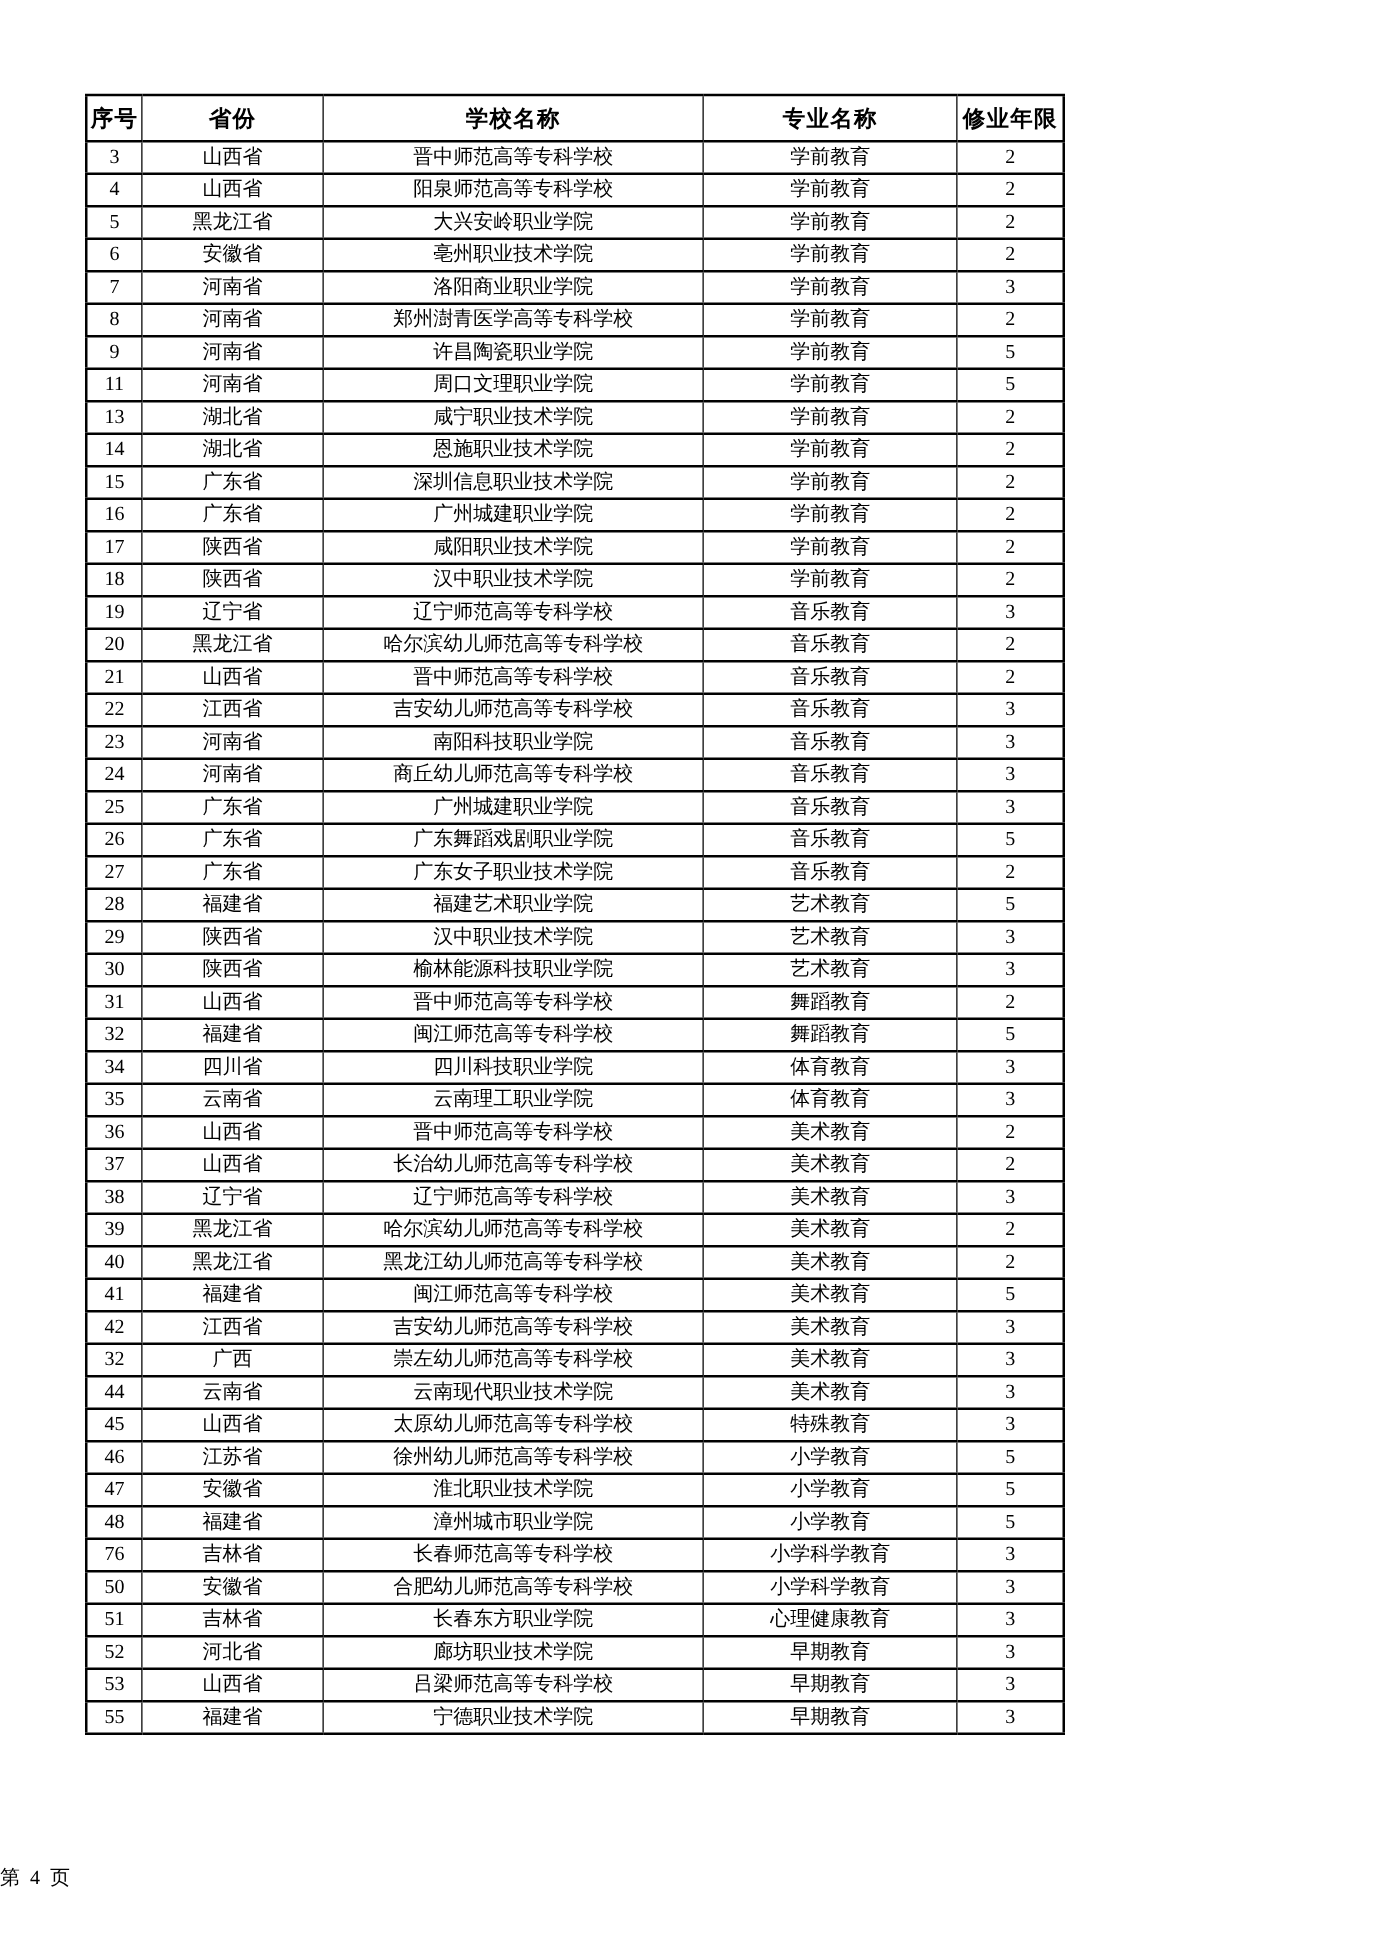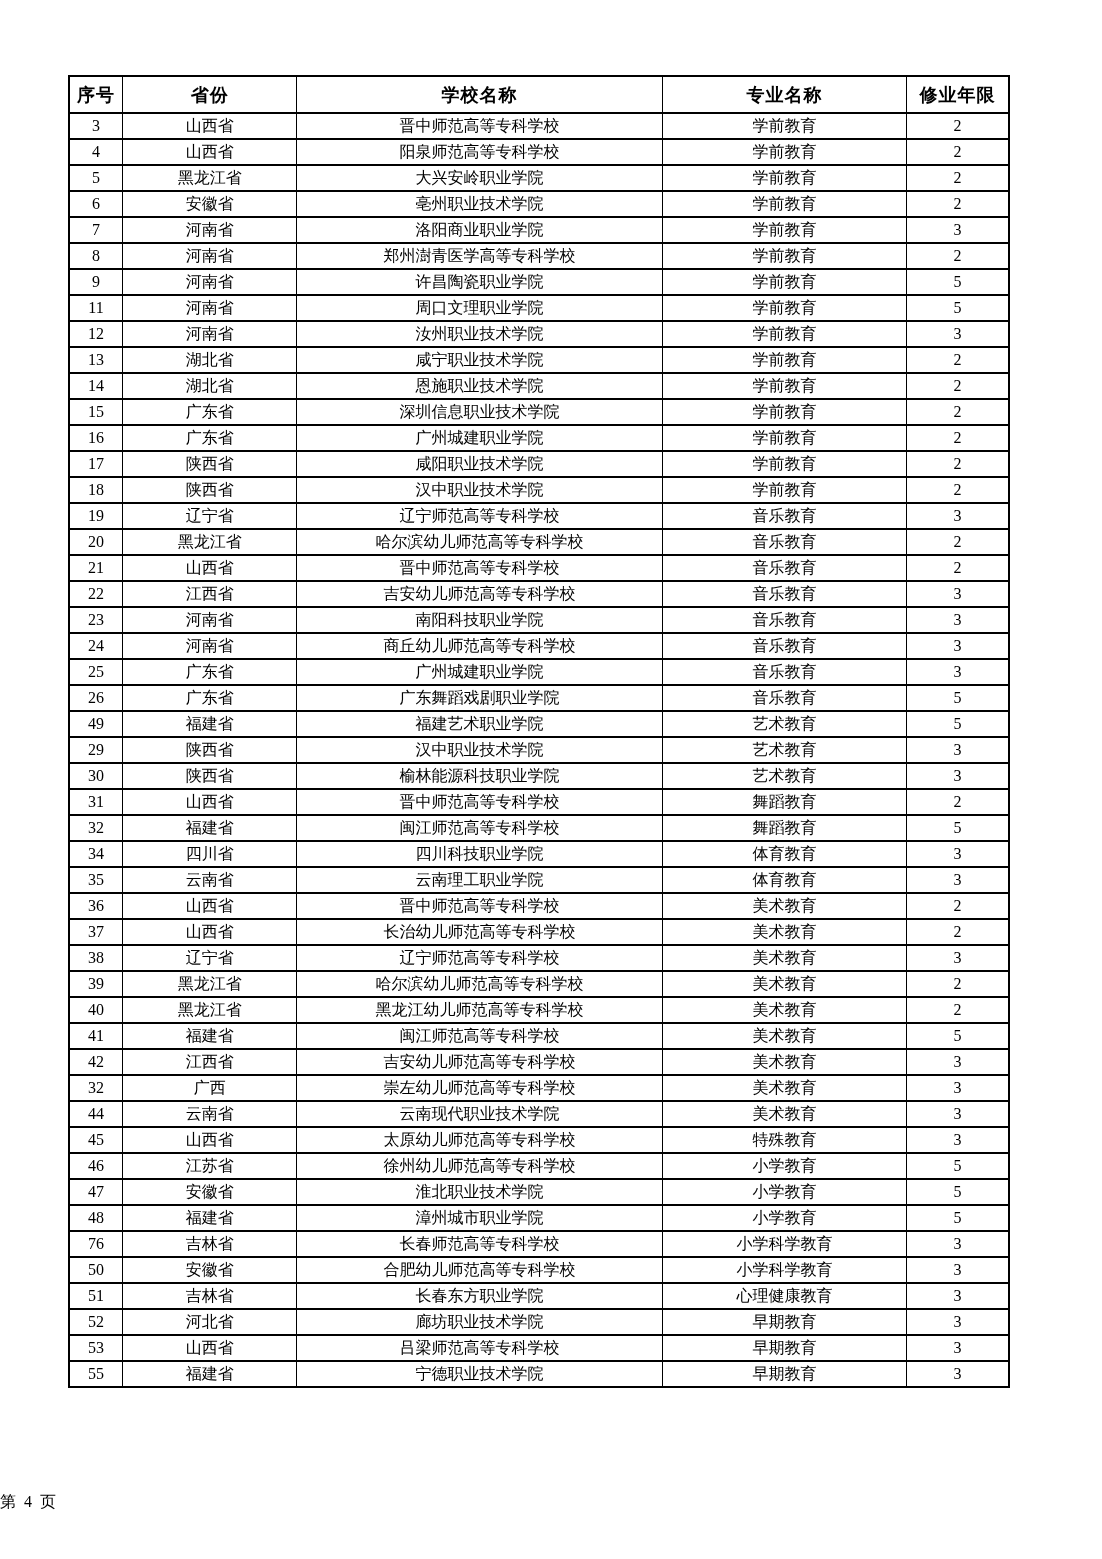--- a/index.html
+++ b/index.html
@@ -15,21 +15,21 @@
     position: absolute;
     top: 0; left: 0;
     width: 1102px;
     height: 1559px;
     background: #ffffff;
   }
   table.schools {
     position: absolute;
     left: 68px;
     top: 75px;
-    width: 942px;
+    width: 784px;
     border-collapse: collapse;
     table-layout: fixed;
   }
   table.schools th,
   table.schools td {
     border-left: 1px solid #000;
     border-right: 1px solid #000;
     border-top: 2px solid #000;
     border-bottom: 2px solid #000;
     text-align: center;
@@ -139,27 +139,20 @@
           <td>5</td>
         </tr>
         <tr>
           <td>11</td>
           <td>河南省</td>
           <td>周口文理职业学院</td>
           <td>学前教育</td>
           <td>5</td>
         </tr>
         <tr>
-          <td>12</td>
-          <td>河南省</td>
-          <td>汝州职业技术学院</td>
-          <td>学前教育</td>
-          <td>3</td>
-        </tr>
-        <tr>
           <td>13</td>
           <td>湖北省</td>
           <td>咸宁职业技术学院</td>
           <td>学前教育</td>
           <td>2</td>
         </tr>
         <tr>
           <td>14</td>
           <td>湖北省</td>
           <td>恩施职业技术学院</td>
@@ -244,21 +237,28 @@
           <td>3</td>
         </tr>
         <tr>
           <td>26</td>
           <td>广东省</td>
           <td>广东舞蹈戏剧职业学院</td>
           <td>音乐教育</td>
           <td>5</td>
         </tr>
         <tr>
-          <td>49</td>
+          <td>27</td>
+          <td>广东省</td>
+          <td>广东女子职业技术学院</td>
+          <td>音乐教育</td>
+          <td>2</td>
+        </tr>
+        <tr>
+          <td>28</td>
           <td>福建省</td>
           <td>福建艺术职业学院</td>
           <td>艺术教育</td>
           <td>5</td>
         </tr>
         <tr>
           <td>29</td>
           <td>陕西省</td>
           <td>汉中职业技术学院</td>
           <td>艺术教育</td>

